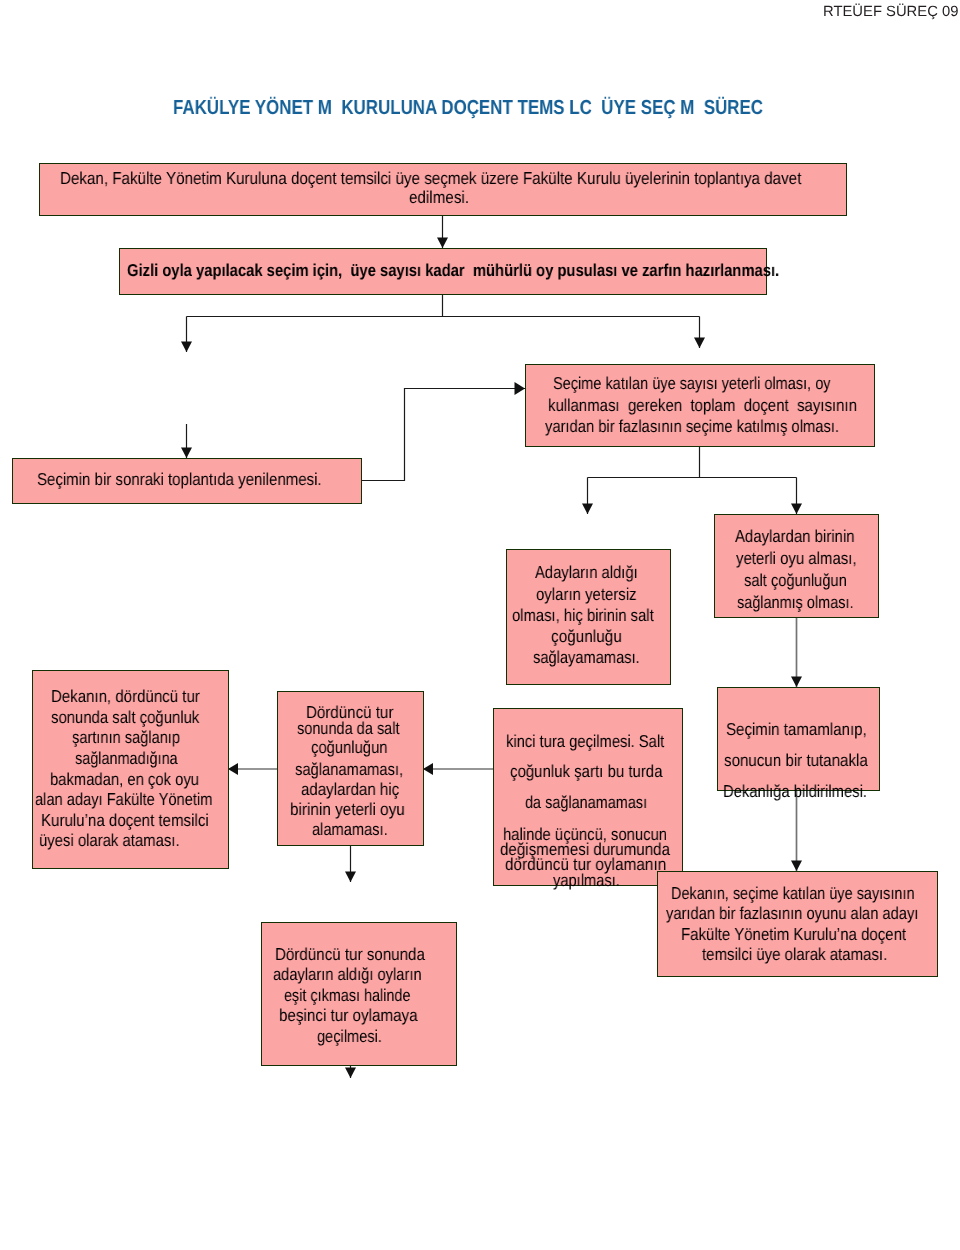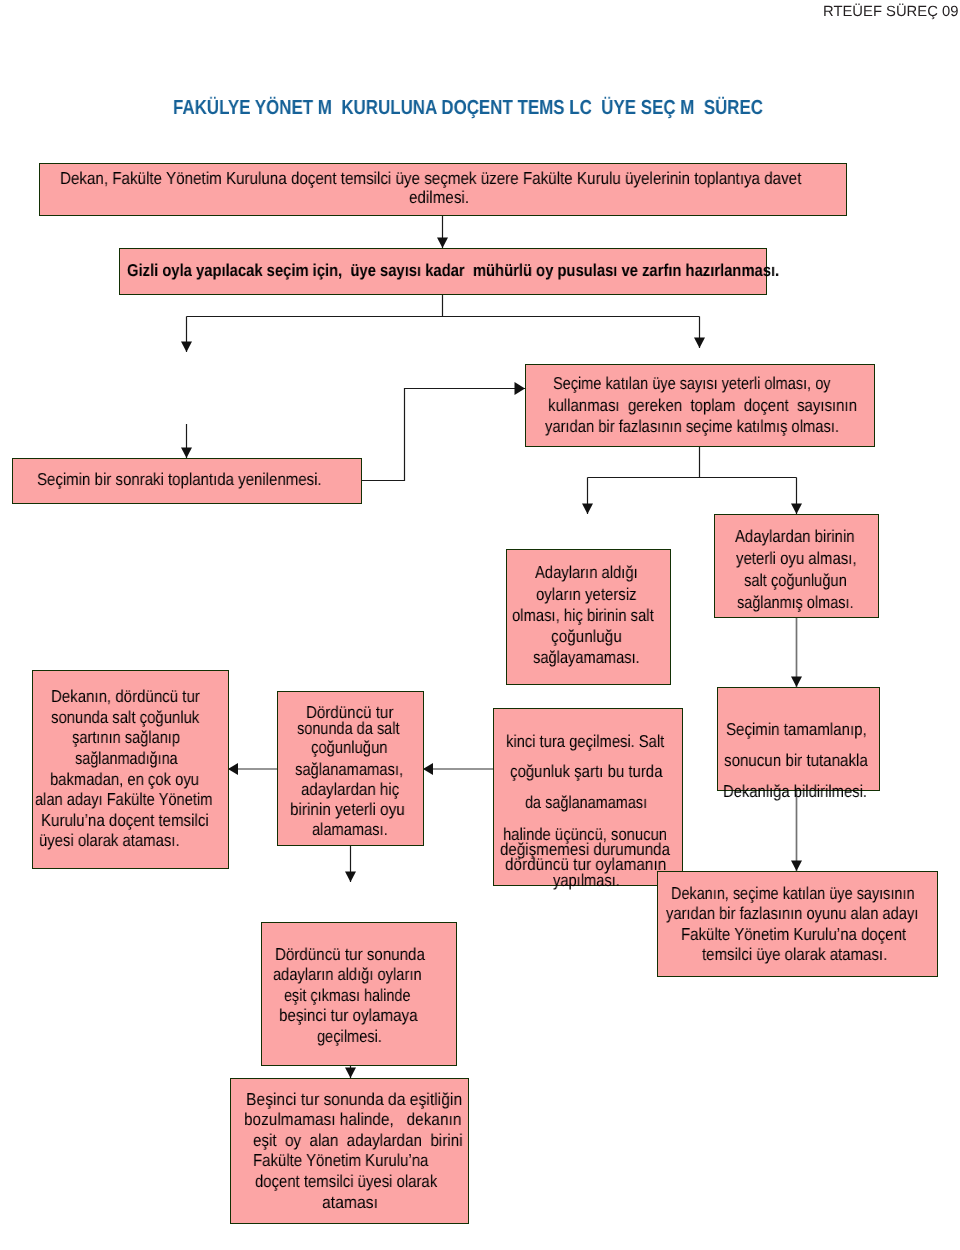--- a/index.html
+++ b/index.html
@@ -130,28 +130,20 @@
     <span class="tx" style="left:54.7px;top:103.8px;transform:scaleX(0.8446);">geçilmesi.</span>
   </div>
 
   <div class="box" style="left:657px;top:871px;width:281px;height:106px;">
     <span class="tx" style="left:12.9px;top:11.8px;transform:scaleX(0.8366);">Dekanın, seçime katılan üye sayısının</span>
     <span class="tx" style="left:7.9px;top:32.2px;transform:scaleX(0.8502);">yarıdan bir fazlasının oyunu alan adayı</span>
     <span class="tx" style="left:23.3px;top:52.6px;transform:scaleX(0.8689);">Fakülte Yönetim Kurulu’na doçent</span>
     <span class="tx" style="left:43.5px;top:73.0px;transform:scaleX(0.8691);">temsilci üye olarak ataması.</span>
   </div>
 
-  <div class="box" style="left:230px;top:1078px;width:239px;height:146px;">
-    <span class="tx" style="left:14.9px;top:10.6px;transform:scaleX(0.9070);">Beşinci tur sonunda da eşitliğin</span>
-    <span class="tx" style="left:13.1px;top:31.2px;transform:scaleX(0.8909);">bozulmaması halinde,   dekanın</span>
-    <span class="tx" style="left:21.5px;top:51.8px;transform:scaleX(0.8794);">eşit  oy  alan  adaylardan  birini</span>
-    <span class="tx" style="left:22.0px;top:72.4px;transform:scaleX(0.8667);">Fakülte Yönetim Kurulu’na</span>
-    <span class="tx" style="left:24.1px;top:93.0px;transform:scaleX(0.8622);">doçent temsilci üyesi olarak</span>
-    <span class="tx" style="left:91.2px;top:113.6px;transform:scaleX(0.9092);">ataması</span>
-  </div>
 
   <svg class="wires" viewBox="0 0 960 1250" width="960" height="1250" aria-hidden="true">
     <g fill="none" stroke="#1a1a1a" stroke-width="1.2">
       <path d="M442.5,215 L442.5,248"></path>
       <path d="M442.5,294 L442.5,316.5 M186.5,316.5 L699.5,316.5 M186.5,316.5 L186.5,352 M699.5,316.5 L699.5,348"></path>
       <path d="M186.5,424 L186.5,458"></path>
       <path d="M361,480.5 L404.5,480.5 L404.5,388.5 L525,388.5"></path>
       <path d="M699.5,430 L699.5,477.5 M587.5,477.5 L796.5,477.5 M587.5,477.5 L587.5,514 M796.5,477.5 L796.5,514"></path>
       <path d="M350.5,845 L350.5,882"></path>
       <path d="M350.5,1025 L350.5,1078"></path>

